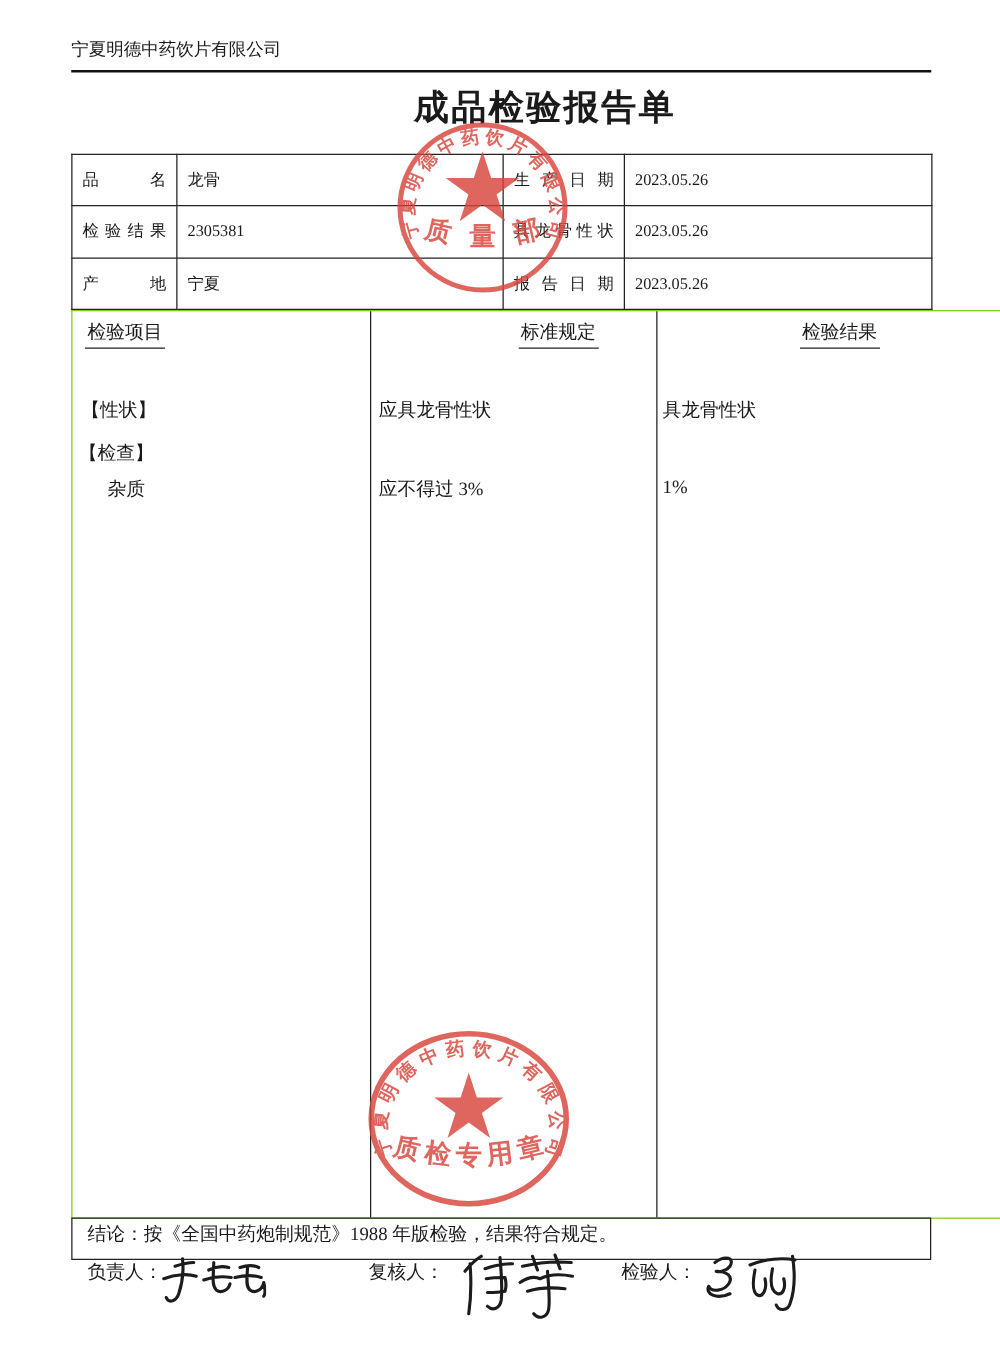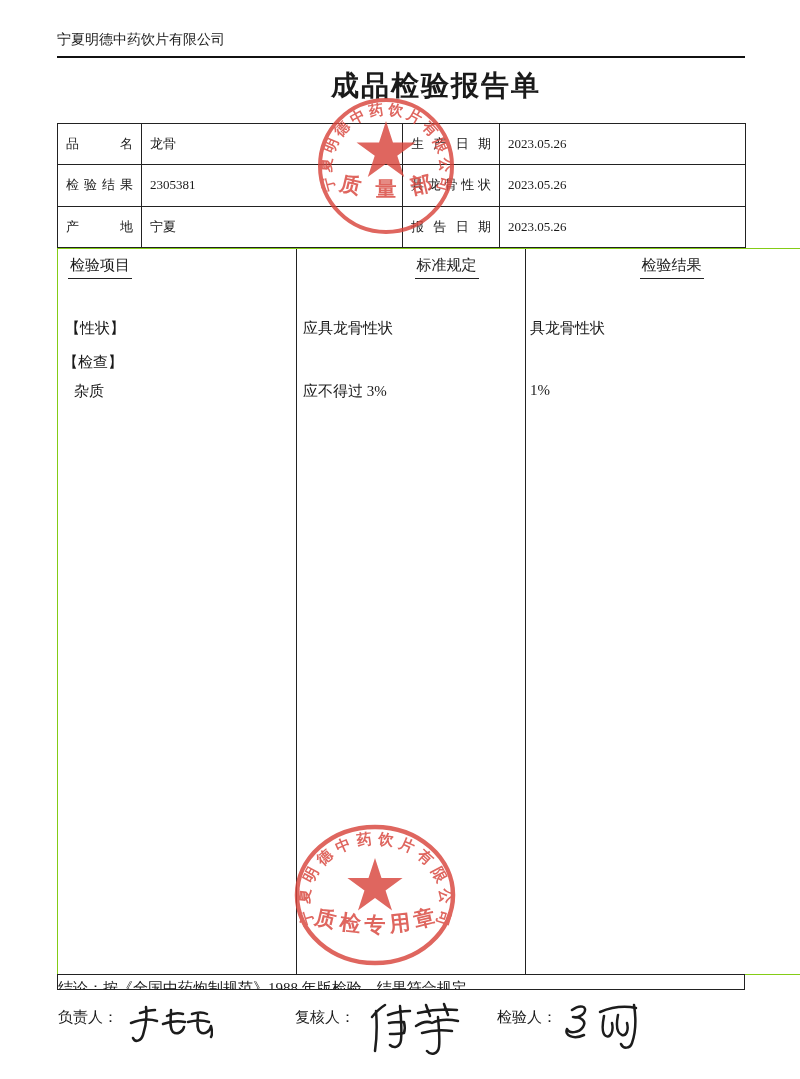--- a/index.html
+++ b/index.html
@@ -30,22 +30,22 @@
     left:57px;top:248px;width:784px;height:727px;border:1px solid #84cc16;box-sizing:border-box;
     font-size:15px;
   }
   .vline{position:absolute;top:0;bottom:0;width:1px;background:#222;}
   .rt-cell{position:absolute;white-space:nowrap;}
   .rt-head{font-weight:normal;}
   .rt-head span{display:inline-block;border-bottom:1px solid #222;padding:0 2px 3px 2px;}
   .center{text-align:center;padding-left:36px;}
   
   .conclusion{
-    left:57px;top:974px;width:688px;height:16px;border:1px solid #222;box-sizing:border-box;
-    line-height:27px;font-size:15px;white-space:nowrap;overflow:hidden;
+    left:57px;top:974px;width:688px;height:34px;border:1px solid #222;box-sizing:border-box;
+    line-height:27px;padding-left:12px;font-size:15px;white-space:nowrap;overflow:hidden;
   }
   
   .sig-label{font-size:15px;white-space:nowrap;}
   .sig{stroke:#1c1c1c;fill:none;stroke-width:2.5;stroke-linecap:round;stroke-linejoin:round;}
   
   .stamp{color:#d8453c;opacity:0.82;pointer-events:none;}
   .stamp text{fill:currentColor;font-family:"Liberation Serif","DejaVu Serif",serif;font-weight:bold;}
 </style>
 </head>
 <body>
@@ -98,28 +98,28 @@
   <div class="rt-cell rt-head center" style="left:467px;top:7px;width:221px">
     <span>检验结果</span>
   </div>
 
   <div class="rt-cell" style="left:7px;top:70px">【性状】</div>
   <div class="rt-cell" style="left:245px;top:70px">应具龙骨性状</div>
   <div class="rt-cell" style="left:472px;top:70px">具龙骨性状</div>
 
   <div class="rt-cell" style="left:5px;top:104px">【检查】</div>
 
-  <div class="rt-cell" style="left:16px;top:133px">杂质</div>
+  <div class="rt-cell" style="left:28px;top:133px">杂质</div>
   <div class="rt-cell" style="left:245px;top:133px">应不得过 3%</div>
   <div class="rt-cell" style="left:472px;top:133px">1%</div>
 </div>
 
 <div class="abs conclusion">结论：按《全国中药炮制规范》1988 年版检验，结果符合规定。</div>
 
-<div class="abs sig-label" style="left:58px;top:1008px">负责人：</div>
+<div class="abs sig-label" style="left:70px;top:1008px">负责人：</div>
 <div class="abs sig-label" style="left:295px;top:1008px">复核人：</div>
 <div class="abs sig-label" style="left:497px;top:1008px">检验人：</div>
 
 <svg class="abs sig" style="left:118px;top:1004px" width="95" height="52" viewBox="0 0 95 52">
   <path d="M22,9 C28,7 33,6 37,6"></path>
   <path d="M28,3 C29,12 28,22 25,31 C23,37 17,39 15,34"></path>
   <path d="M13,19 C23,15 33,15 39,17"></path>
   <path d="M49,12 C55,9 61,9 65,10 M45,20 C53,17 61,17 67,18 M53,6 C53,15 51,24 55,28 C59,31 65,28 66,23"></path>
   <path d="M74,10 C80,8 85,8 89,10 M70,18 C78,16 85,16 91,18 M80,9 C80,17 78,25 82,28 C86,31 92,28 93,22 C94,26 95,30 93,33"></path>
 </svg>

